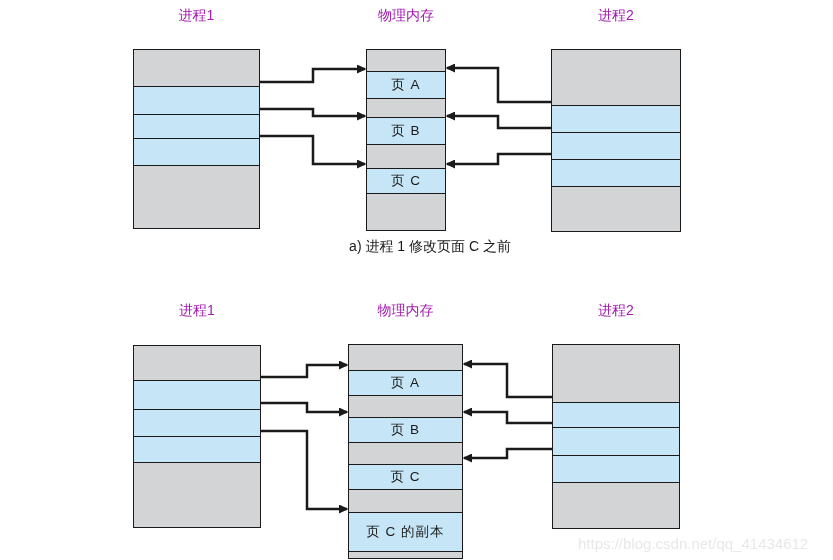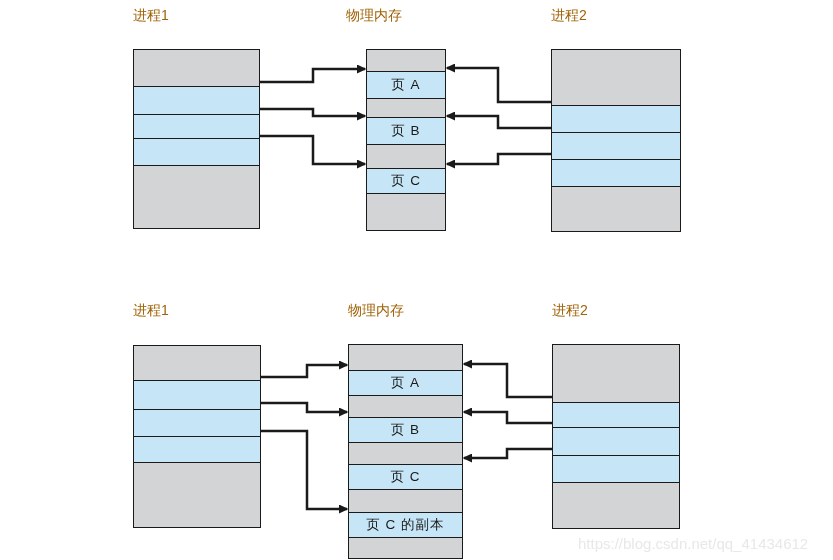--- a/index.html
+++ b/index.html
@@ -10,21 +10,21 @@
   .box{
     position:absolute;border:1.5px solid var(--border,#1a1a1a);
     box-sizing:border-box;overflow:hidden;background:var(--segment-gray,#d3d4d6);margin-top:16px;
   }
   .seg{width:100%;box-sizing:border-box;display:flex;align-items:center;justify-content:center;}
   .seg + .seg{border-top:1.5px solid var(--border,#1a1a1a);}
   .seg.gray{background:var(--segment-gray,#d3d4d6);}
   .seg.blue{background:var(--segment-blue,#c6e6f7);}
   .page-label{font-size:13.5px;letter-spacing:1px;color:#1a1a1a;white-space:nowrap;}
   .box-title{
-    position:absolute;font-size:14px;color:#a16207;
+    position:absolute;text-align:center;font-size:14px;color:#a21caf;
     font-weight:500;white-space:nowrap;
   }
   .caption{position:absolute;text-align:center;font-size:14px;color:#1a1a1a;white-space:nowrap;}
   .watermark{position:absolute;font-size:15px;color:var(--watermark,#e8e8e8);white-space:nowrap;}
   #arrow-layer{position:absolute;left:0;top:0;pointer-events:none;}
   #arrow-layer polyline{fill:none;stroke:var(--arrow,#1a1a1a);stroke-width:2.5;}
 </style>
 </head>
 <body>
 
@@ -59,20 +59,21 @@
   </div>
 
   <div class="box" style="left:551px;top:33px;width:130px;height:183px;">
     <div class="seg gray" style="height:55px;"></div>
     <div class="seg blue" style="height:27px;"></div>
     <div class="seg blue" style="height:27px;"></div>
     <div class="seg blue" style="height:27px;"></div>
     <div class="seg gray" style="height:47px;"></div>
   </div>
 
+  <div class="caption" style="left:300px;top:238px;width:260px;">a) 进程 1 修改页面 C 之前</div>
 
   <div class="box-title" style="left:133px;top:302px;width:128px;">进程1</div>
   <div class="box-title" style="left:348px;top:302px;width:115px;">物理内存</div>
   <div class="box-title" style="left:552px;top:302px;width:128px;">进程2</div>
 
   <div class="box" style="left:133px;top:329px;width:128px;height:183px;">
     <div class="seg gray" style="height:34px;"></div>
     <div class="seg blue" style="height:29px;"></div>
     <div class="seg blue" style="height:27px;"></div>
     <div class="seg blue" style="height:26px;"></div>
@@ -86,21 +87,21 @@
     </div>
     <div class="seg gray" style="height:22px;"></div>
     <div class="seg blue" style="height:25px;">
       <span class="page-label">页 B</span>
     </div>
     <div class="seg gray" style="height:22px;"></div>
     <div class="seg blue" style="height:25px;">
       <span class="page-label">页 C</span>
     </div>
     <div class="seg gray" style="height:23px;"></div>
-    <div class="seg blue" style="height:25px;">
+    <div class="seg blue" style="height:39px;">
       <span class="page-label">页 C 的副本</span>
     </div>
     <div class="seg gray" style="height:21px;"></div>
   </div>
 
   <div class="box" style="left:552px;top:328px;width:128px;height:185px;">
     <div class="seg gray" style="height:57px;"></div>
     <div class="seg blue" style="height:25px;"></div>
     <div class="seg blue" style="height:28px;"></div>
     <div class="seg blue" style="height:27px;"></div>

